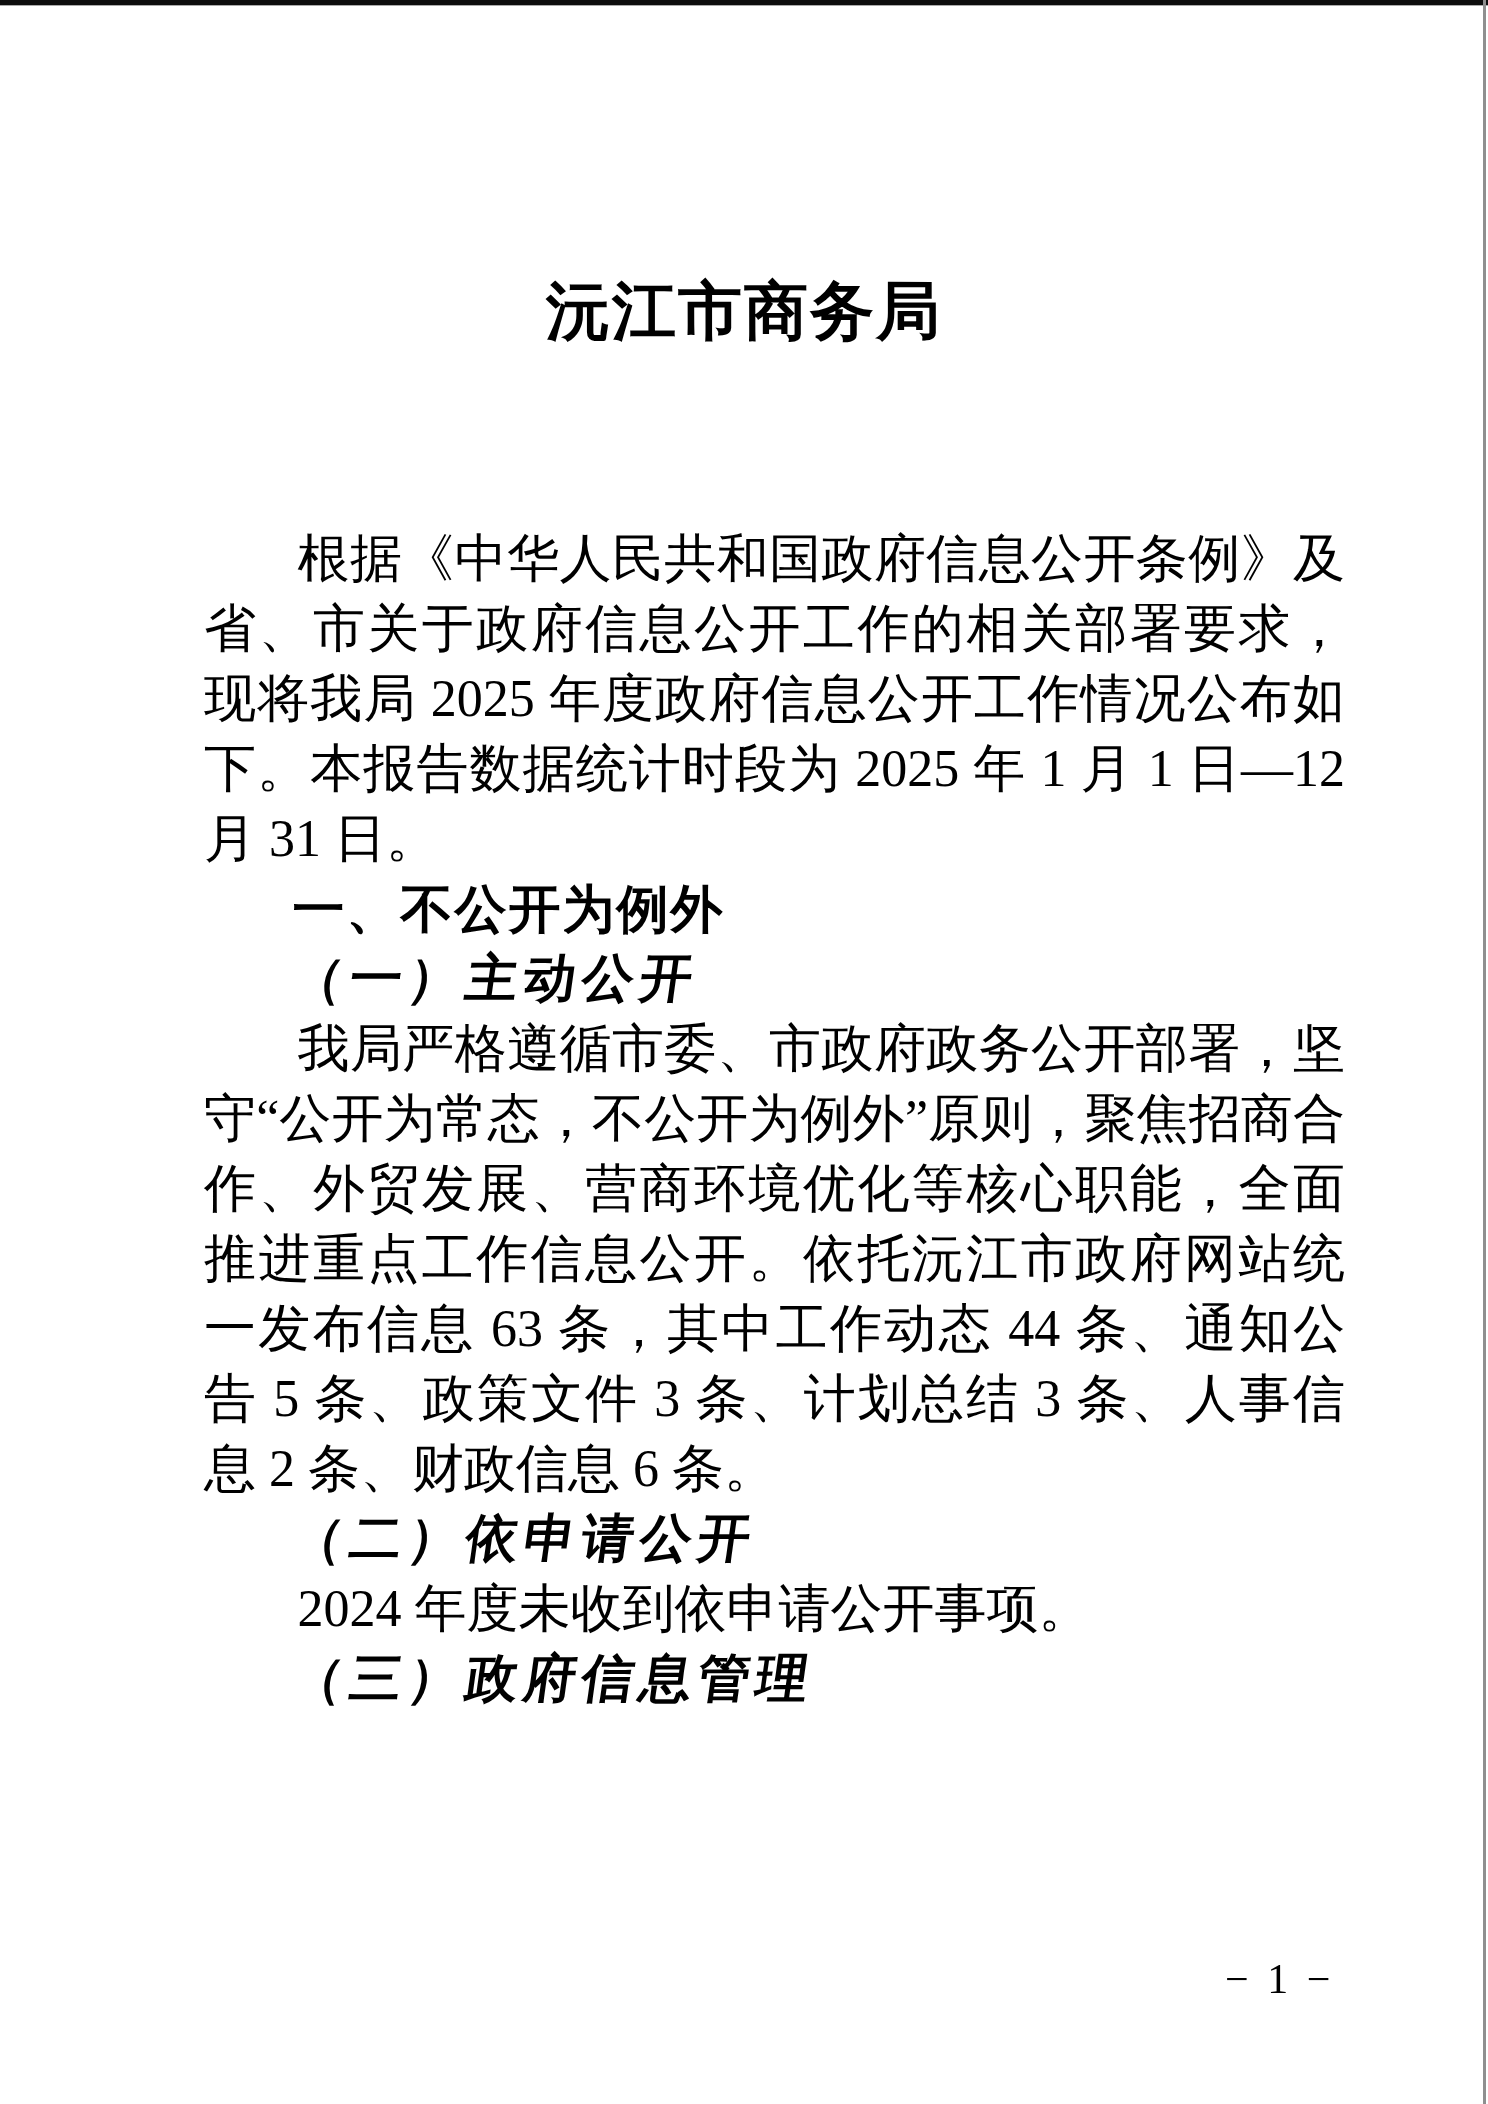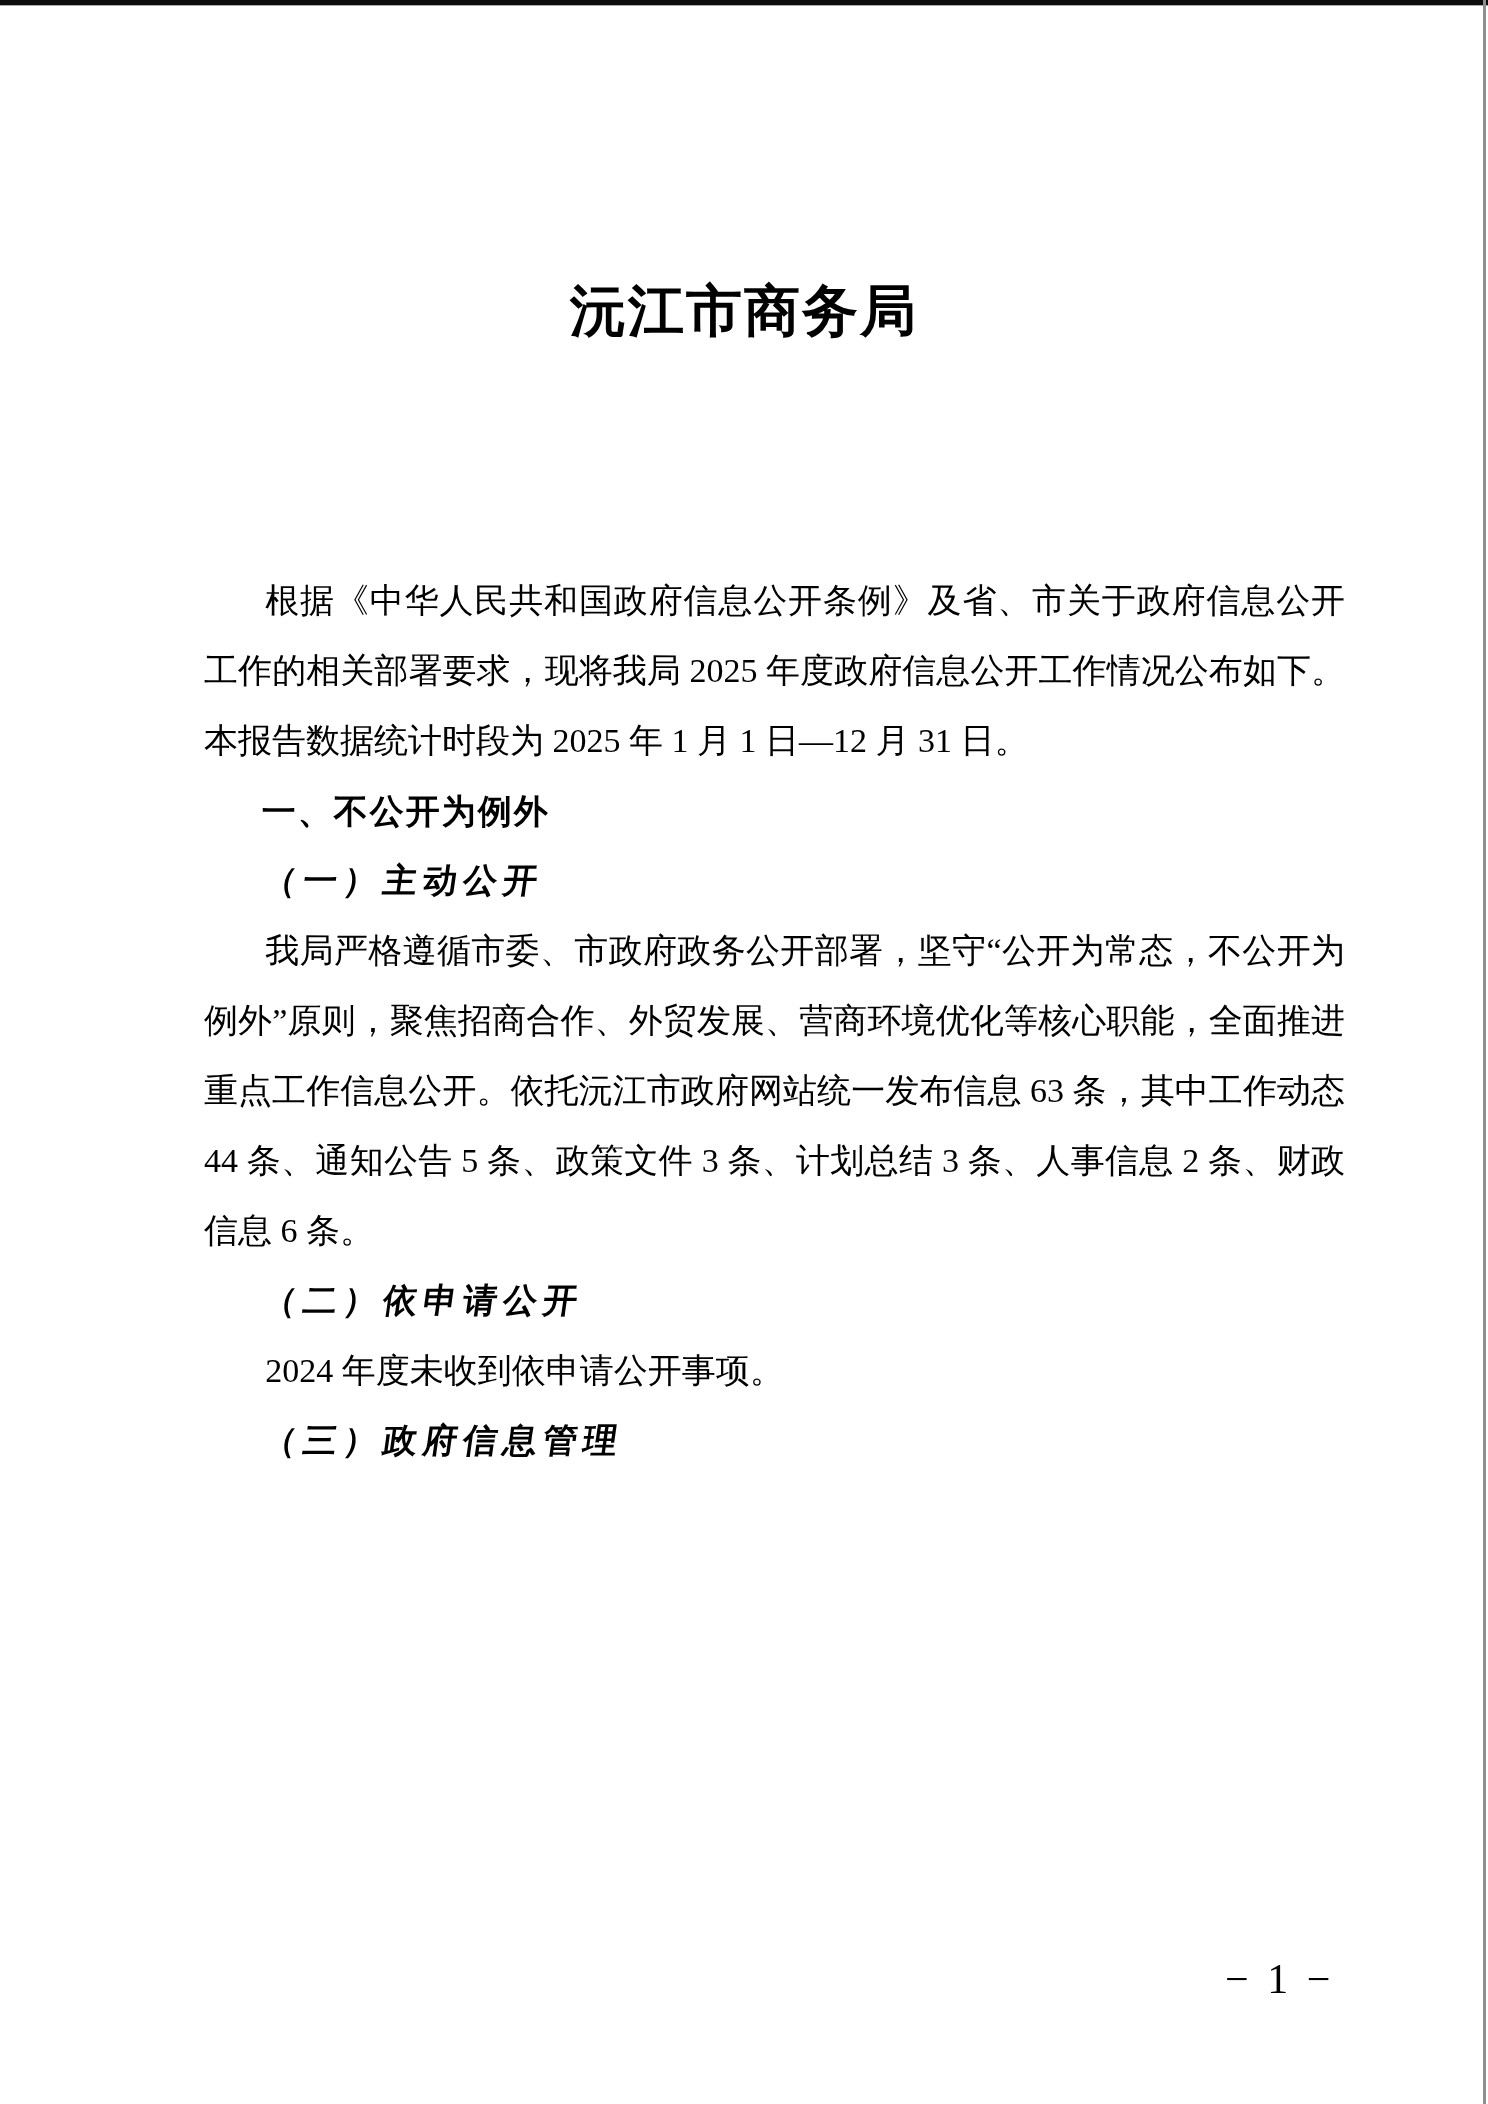--- a/index.html
+++ b/index.html
@@ -31,31 +31,31 @@
     width: 3px;
     height: 100%;
     background: #8f8f8f;
   }
   .doc-title {
     position: absolute;
     top: 258px;
     left: 0;
     width: 1488px;
     text-align: center;
-    font-size: 56px;
+    font-size: 64px;
     line-height: 107px;
     font-weight: bold;
     letter-spacing: 2px;
   }
   .content {
     position: absolute;
-    top: 566px;
+    top: 524px;
     left: 204px;
     width: 1141px;
-    font-size: 34px;
+    font-size: 52px;
     line-height: 70px;
     text-align: justify;
   }
   .para {
     margin: 0;
     text-indent: 1.8em;
   }
   .h1 {
     margin: 0;
     text-indent: 1.7em;

